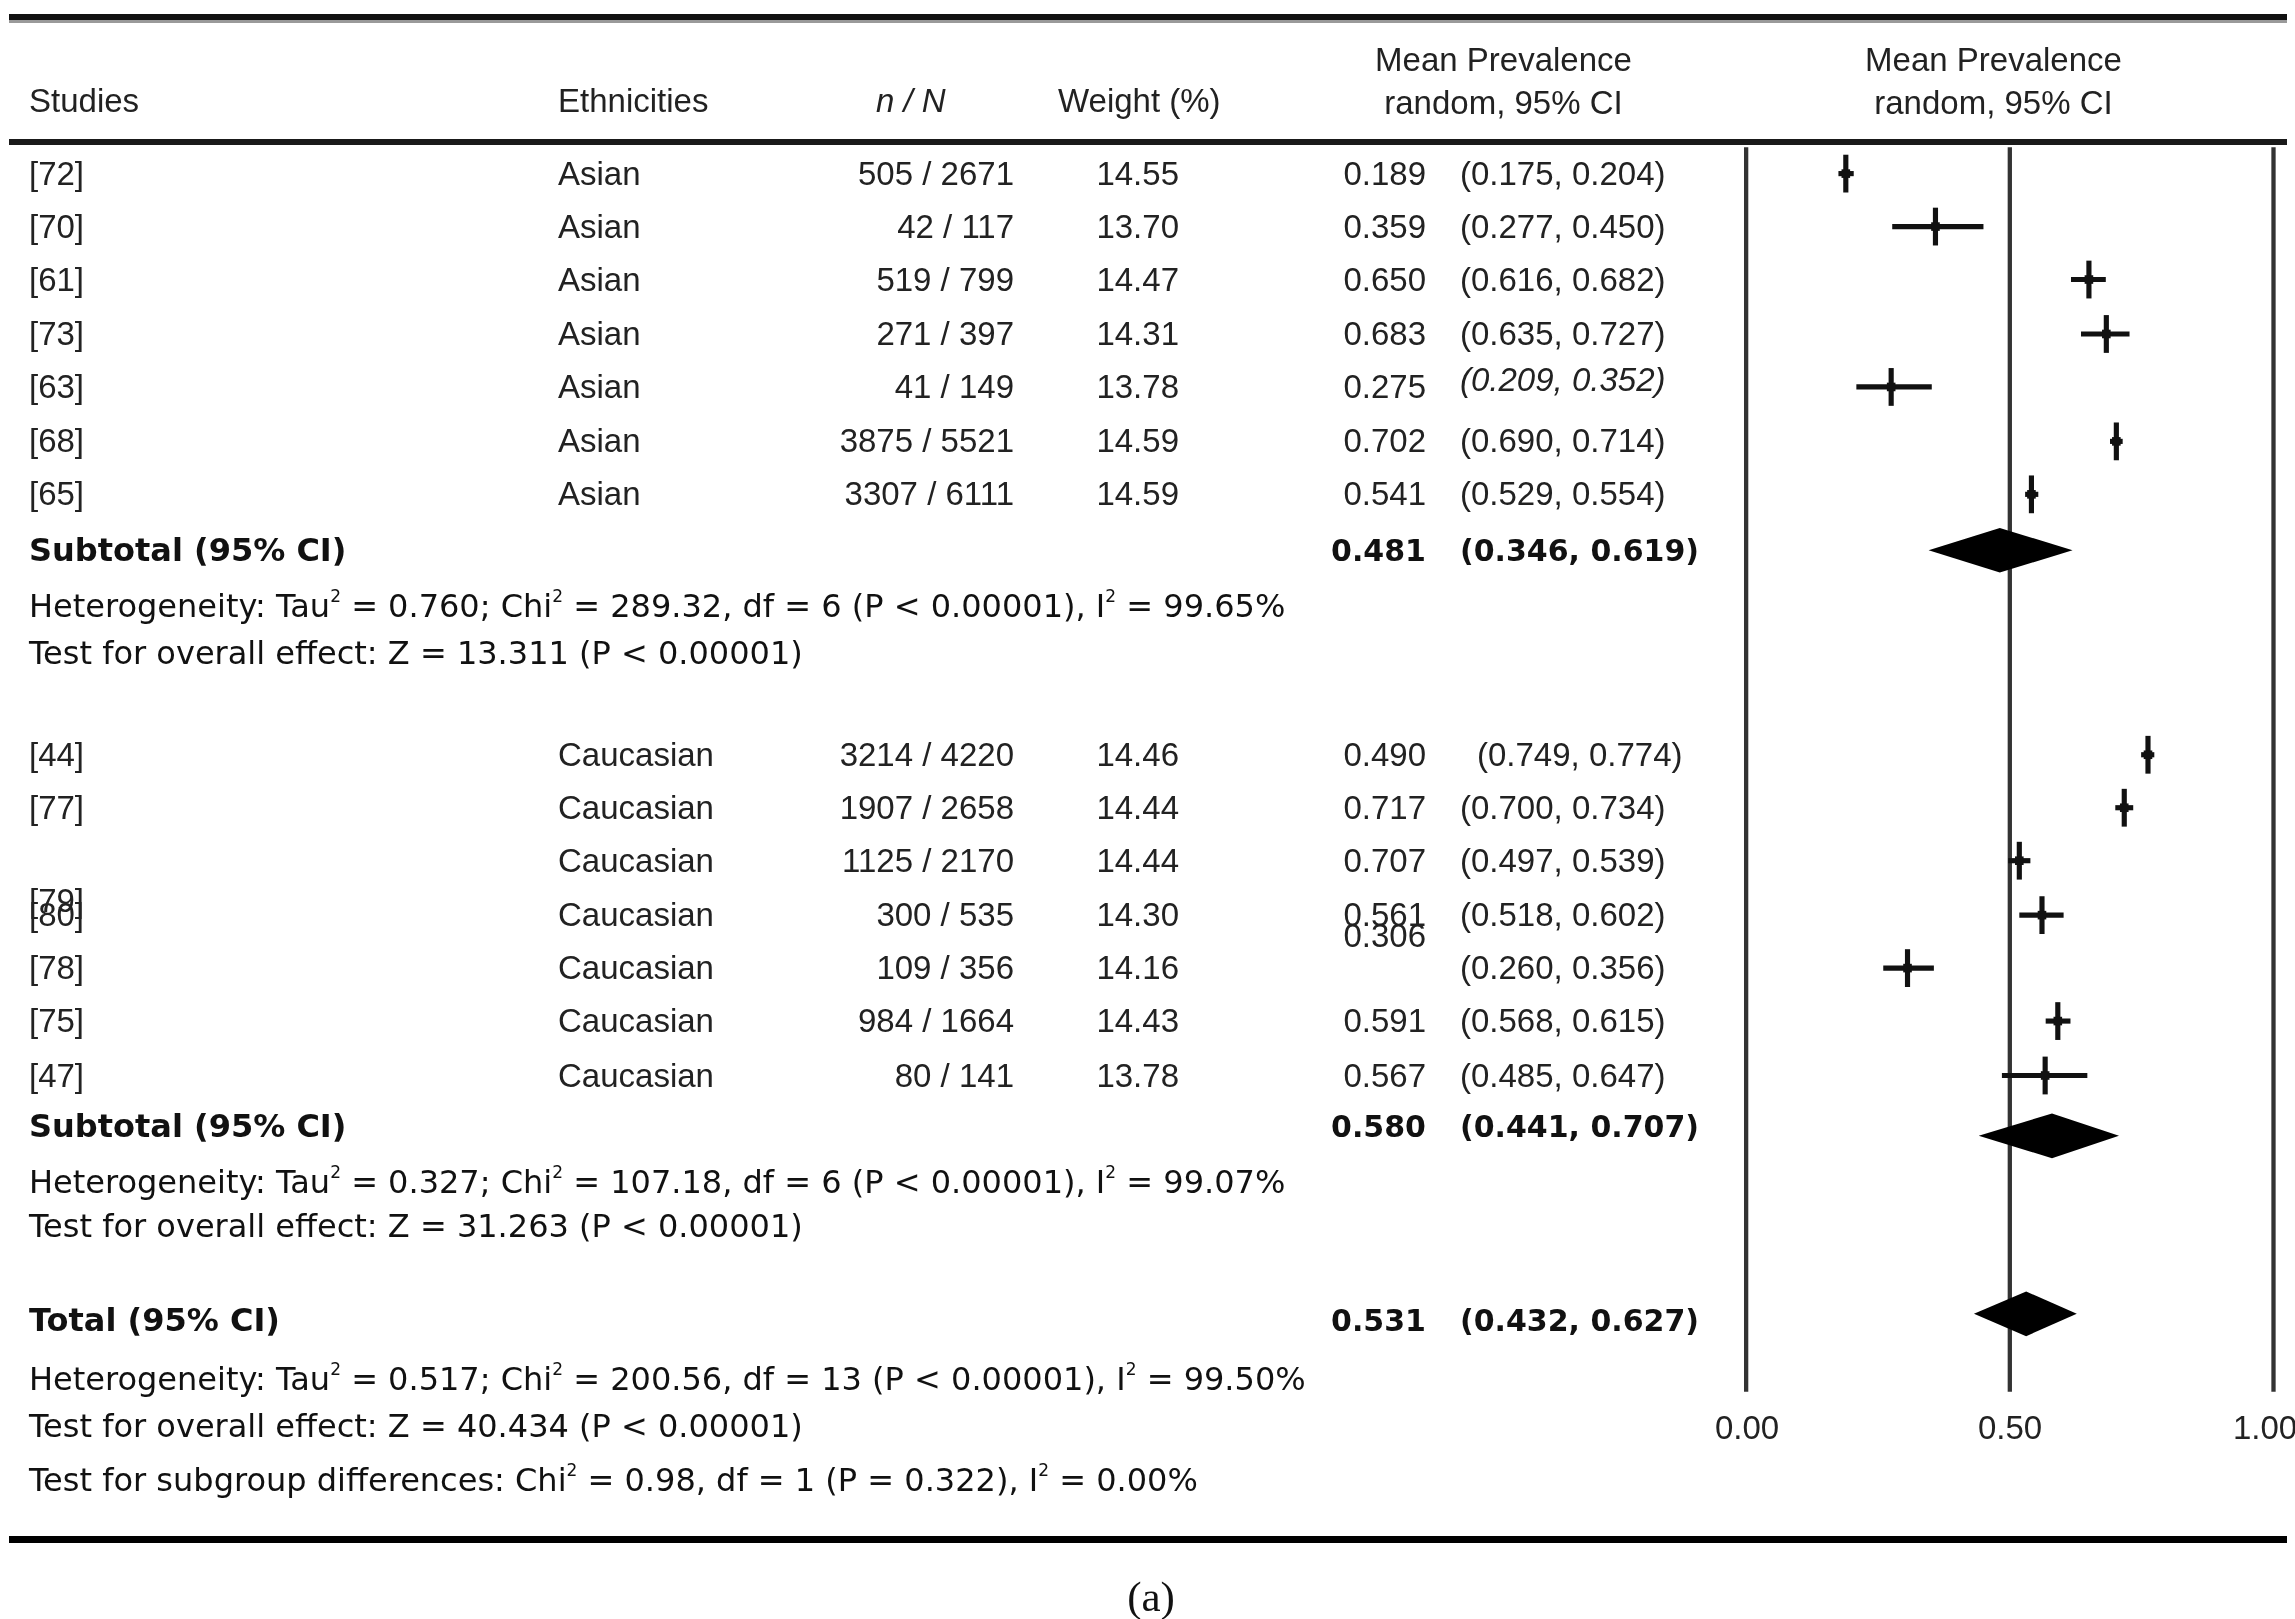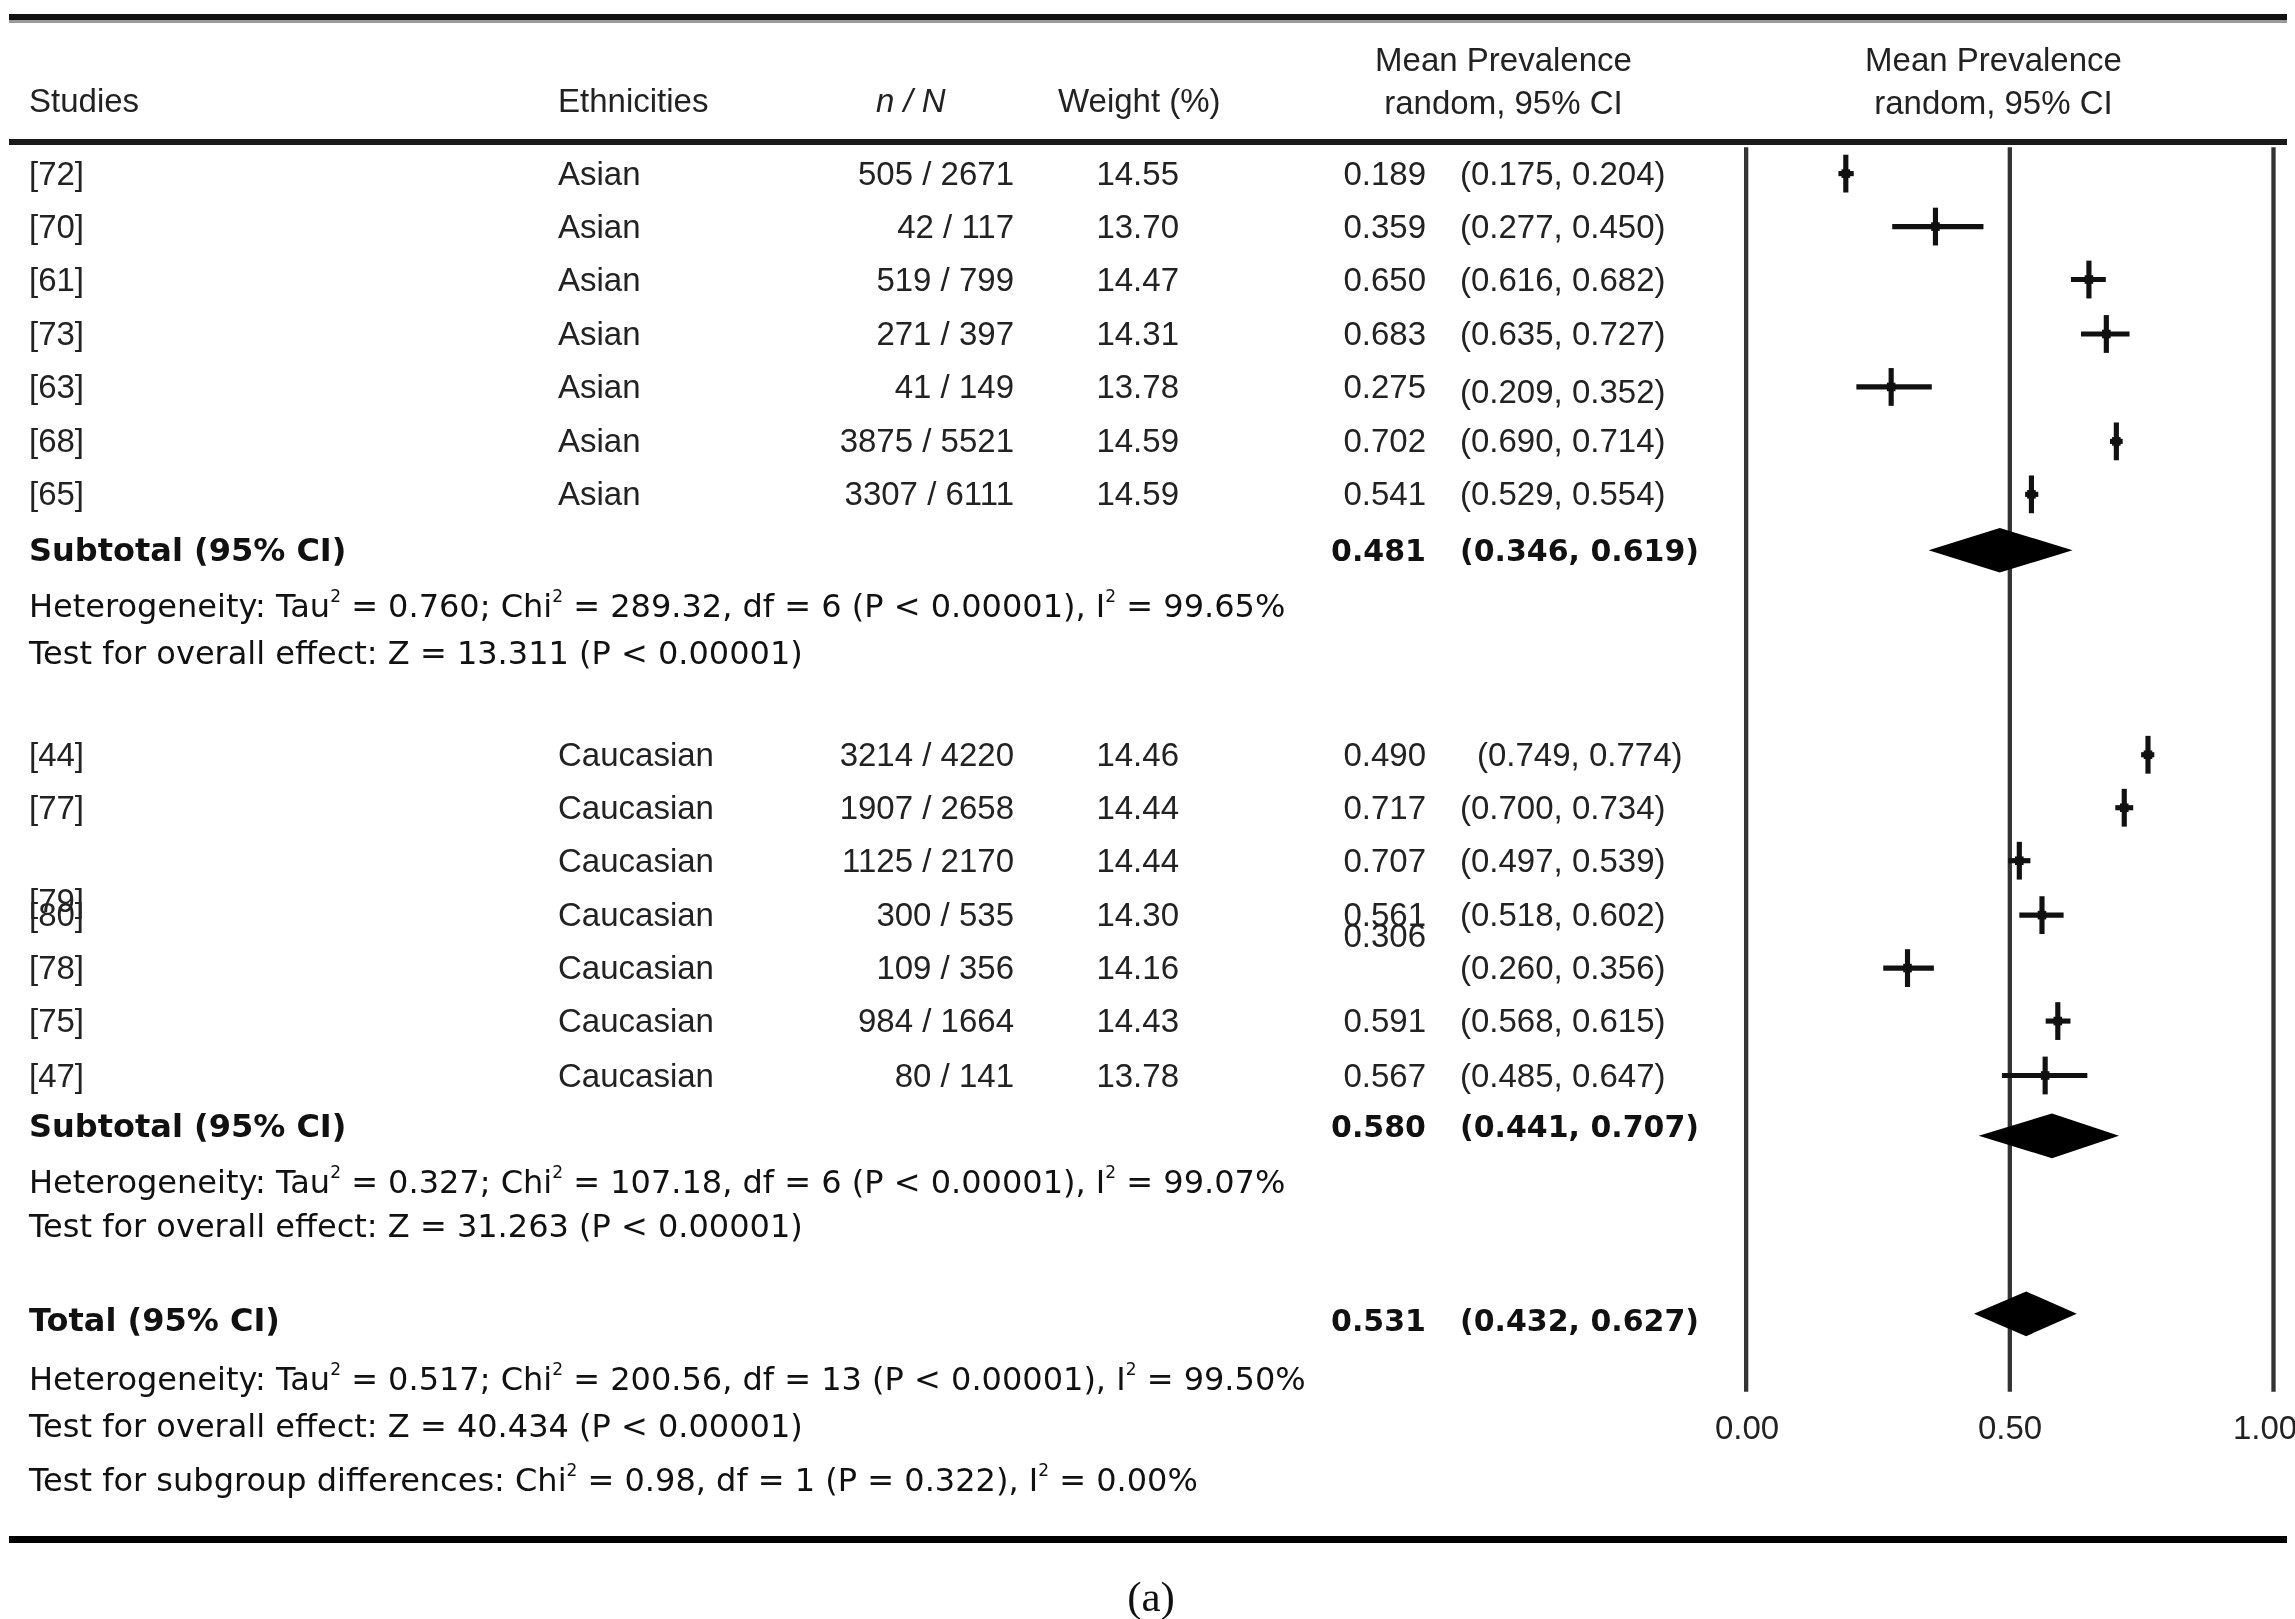--- a/index.html
+++ b/index.html
@@ -65,21 +65,21 @@
     <div class="abs cell" style="left: 558px; top: 334px;">Asian</div>
     <div class="abs cell right" style="left: 765px; top: 334px; width: 249px;">271 / 397</div>
     <div class="abs cell right" style="left: 1031px; top: 334px; width: 148px;">14.31</div>
     <div class="abs cell right" style="left: 1289px; top: 334px; width: 137px;">0.683</div>
     <div class="abs cell" style="left: 1460px; top: 334px;">(0.635, 0.727)</div>
     <div class="abs cell" style="left: 29px; top: 387px;">[63]</div>
     <div class="abs cell" style="left: 558px; top: 387px;">Asian</div>
     <div class="abs cell right" style="left: 765px; top: 387px; width: 249px;">41 / 149</div>
     <div class="abs cell right" style="left: 1031px; top: 387px; width: 148px;">13.78</div>
     <div class="abs cell right" style="left: 1289px; top: 387px; width: 137px;">0.275</div>
-    <div class="abs cell" style="left: 1460px; top: 392px;">(0.209, 0.352)</div>
+    <div class="abs cell" style="left: 1460px; top: 380px; font-style: italic;">(0.209, 0.352)</div>
     <div class="abs cell" style="left: 29px; top: 441px;">[68]</div>
     <div class="abs cell" style="left: 558px; top: 441px;">Asian</div>
     <div class="abs cell right" style="left: 765px; top: 441px; width: 249px;">3875 / 5521</div>
     <div class="abs cell right" style="left: 1031px; top: 441px; width: 148px;">14.59</div>
     <div class="abs cell right" style="left: 1289px; top: 441px; width: 137px;">0.702</div>
     <div class="abs cell" style="left: 1460px; top: 441px;">(0.690, 0.714)</div>
     <div class="abs cell" style="left: 29px; top: 494px;">[65]</div>
     <div class="abs cell" style="left: 558px; top: 494px;">Asian</div>
     <div class="abs cell right" style="left: 765px; top: 494px; width: 249px;">3307 / 6111</div>
     <div class="abs cell right" style="left: 1031px; top: 494px; width: 148px;">14.59</div>

